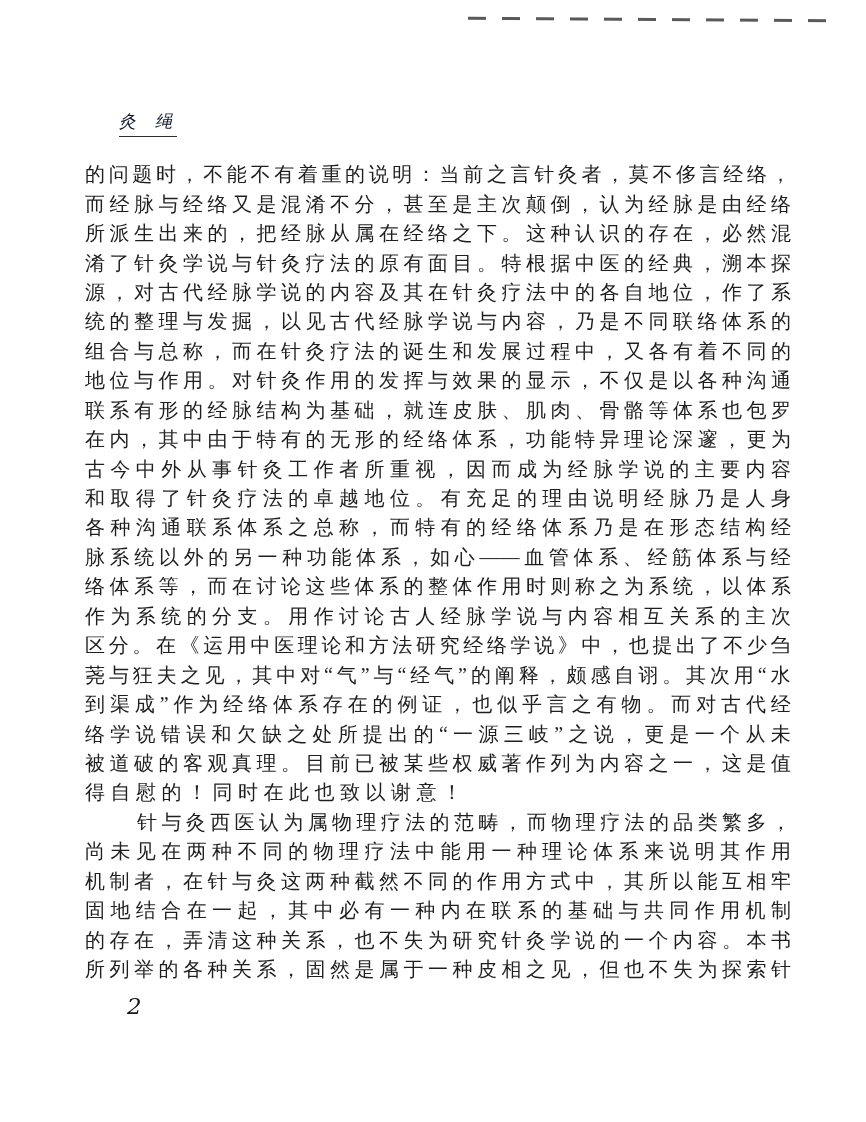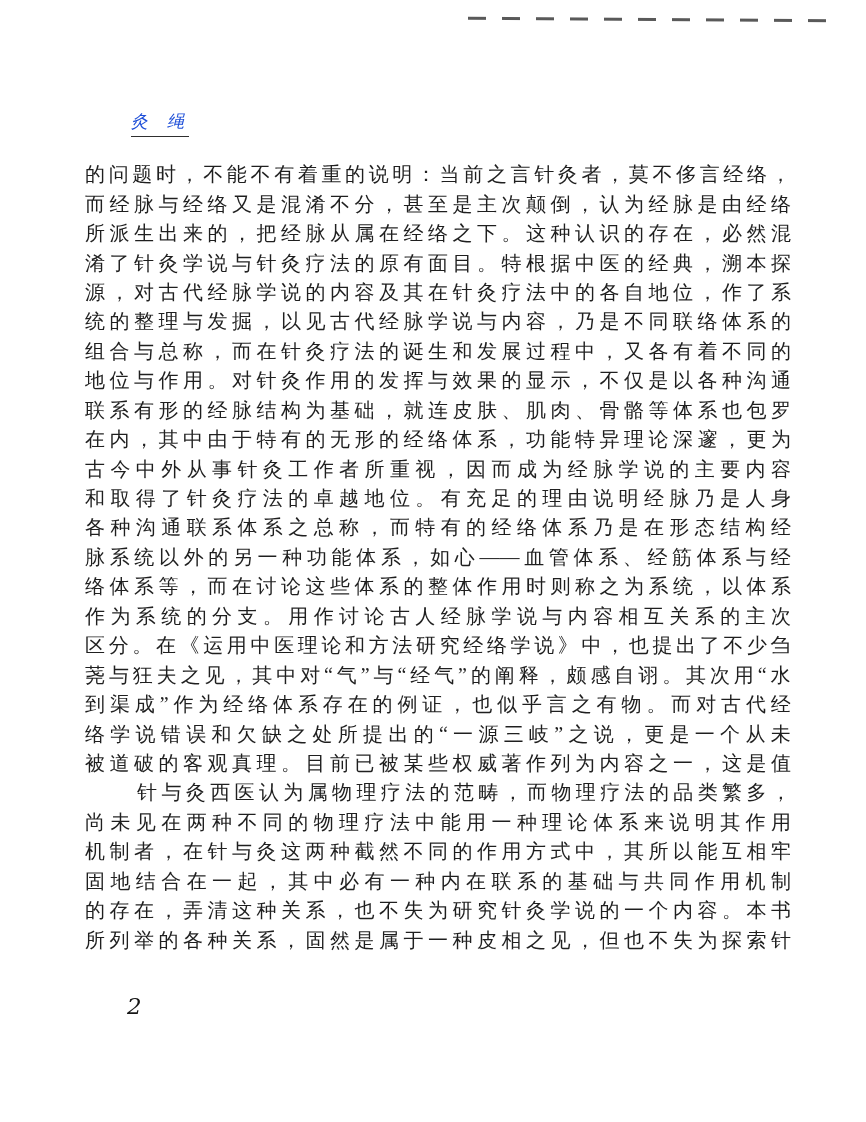--- a/index.html
+++ b/index.html
@@ -24,26 +24,25 @@
     background:repeating-linear-gradient(90deg,
       var(--dash) 0px,var(--dash) 18px,
       transparent 18px,transparent 34px);
     transform:rotate(0.4deg);
     opacity:.85;
   }
   
   .running-head{
     position:absolute;left:119px;top:110px;
     font-size:17px;font-style:italic;
-    color:#1d4ed8;
+    color:#0f172a;
     padding:0 4px 3px 0;
     border-bottom:1.5px solid #2f2f2f;
     letter-spacing:1px;
     white-space:pre;
-    margin-left:12px;
   }
   
   .body-text{
     position:absolute;left:85px;top:160px;width:706px;
     font-size:20px;
     color:var(--ink);
   }
   .line{
     height:29.45px;
     display:flex;
@@ -85,20 +84,21 @@
       <div class="line j"><span>和</span><span>取</span><span>得</span><span>了</span><span>针</span><span>灸</span><span>疗</span><span>法</span><span>的</span><span>卓</span><span>越</span><span>地</span><span>位</span><span>。</span><span>有</span><span>充</span><span>足</span><span>的</span><span>理</span><span>由</span><span>说</span><span>明</span><span>经</span><span>脉</span><span>乃</span><span>是</span><span>人</span><span>身</span></div>
       <div class="line j"><span>各</span><span>种</span><span>沟</span><span>通</span><span>联</span><span>系</span><span>体</span><span>系</span><span>之</span><span>总</span><span>称</span><span>，</span><span>而</span><span>特</span><span>有</span><span>的</span><span>经</span><span>络</span><span>体</span><span>系</span><span>乃</span><span>是</span><span>在</span><span>形</span><span>态</span><span>结</span><span>构</span><span>经</span></div>
       <div class="line j"><span>脉</span><span>系</span><span>统</span><span>以</span><span>外</span><span>的</span><span>另</span><span>一</span><span>种</span><span>功</span><span>能</span><span>体</span><span>系</span><span>，</span><span>如</span><span>心</span><span>——</span><span>血</span><span>管</span><span>体</span><span>系</span><span>、</span><span>经</span><span>筋</span><span>体</span><span>系</span><span>与</span><span>经</span></div>
       <div class="line j"><span>络</span><span>体</span><span>系</span><span>等</span><span>，</span><span>而</span><span>在</span><span>讨</span><span>论</span><span>这</span><span>些</span><span>体</span><span>系</span><span>的</span><span>整</span><span>体</span><span>作</span><span>用</span><span>时</span><span>则</span><span>称</span><span>之</span><span>为</span><span>系</span><span>统</span><span>，</span><span>以</span><span>体</span><span>系</span></div>
       <div class="line j"><span>作</span><span>为</span><span>系</span><span>统</span><span>的</span><span>分</span><span>支</span><span>。</span><span>用</span><span>作</span><span>讨</span><span>论</span><span>古</span><span>人</span><span>经</span><span>脉</span><span>学</span><span>说</span><span>与</span><span>内</span><span>容</span><span>相</span><span>互</span><span>关</span><span>系</span><span>的</span><span>主</span><span>次</span></div>
       <div class="line j"><span>区</span><span>分</span><span>。</span><span>在</span><span>《</span><span>运</span><span>用</span><span>中</span><span>医</span><span>理</span><span>论</span><span>和</span><span>方</span><span>法</span><span>研</span><span>究</span><span>经</span><span>络</span><span>学</span><span>说</span><span>》</span><span>中</span><span>，</span><span>也</span><span>提</span><span>出</span><span>了</span><span>不</span><span>少</span><span>刍</span></div>
       <div class="line j"><span>荛</span><span>与</span><span>狂</span><span>夫</span><span>之</span><span>见</span><span>，</span><span>其</span><span>中</span><span>对</span><span>“</span><span>气</span><span>”</span><span>与</span><span>“</span><span>经</span><span>气</span><span>”</span><span>的</span><span>阐</span><span>释</span><span>，</span><span>颇</span><span>感</span><span>自</span><span>诩</span><span>。</span><span>其</span><span>次</span><span>用</span><span>“</span><span>水</span></div>
       <div class="line j"><span>到</span><span>渠</span><span>成</span><span>”</span><span>作</span><span>为</span><span>经</span><span>络</span><span>体</span><span>系</span><span>存</span><span>在</span><span>的</span><span>例</span><span>证</span><span>，</span><span>也</span><span>似</span><span>乎</span><span>言</span><span>之</span><span>有</span><span>物</span><span>。</span><span>而</span><span>对</span><span>古</span><span>代</span><span>经</span></div>
       <div class="line j"><span>络</span><span>学</span><span>说</span><span>错</span><span>误</span><span>和</span><span>欠</span><span>缺</span><span>之</span><span>处</span><span>所</span><span>提</span><span>出</span><span>的</span><span>“</span><span>一</span><span>源</span><span>三</span><span>岐</span><span>”</span><span>之</span><span>说</span><span>，</span><span>更</span><span>是</span><span>一</span><span>个</span><span>从</span><span>未</span></div>
       <div class="line j"><span>被</span><span>道</span><span>破</span><span>的</span><span>客</span><span>观</span><span>真</span><span>理</span><span>。</span><span>目</span><span>前</span><span>已</span><span>被</span><span>某</span><span>些</span><span>权</span><span>威</span><span>著</span><span>作</span><span>列</span><span>为</span><span>内</span><span>容</span><span>之</span><span>一</span><span>，</span><span>这</span><span>是</span><span>值</span></div>
+      <div class="line l">得自慰的！同时在此也致以谢意！</div>
       <div class="line j" style="padding-left: 52px;"><span>针</span><span>与</span><span>灸</span><span>西</span><span>医</span><span>认</span><span>为</span><span>属</span><span>物</span><span>理</span><span>疗</span><span>法</span><span>的</span><span>范</span><span>畴</span><span>，</span><span>而</span><span>物</span><span>理</span><span>疗</span><span>法</span><span>的</span><span>品</span><span>类</span><span>繁</span><span>多</span><span>，</span></div>
       <div class="line j"><span>尚</span><span>未</span><span>见</span><span>在</span><span>两</span><span>种</span><span>不</span><span>同</span><span>的</span><span>物</span><span>理</span><span>疗</span><span>法</span><span>中</span><span>能</span><span>用</span><span>一</span><span>种</span><span>理</span><span>论</span><span>体</span><span>系</span><span>来</span><span>说</span><span>明</span><span>其</span><span>作</span><span>用</span></div>
       <div class="line j"><span>机</span><span>制</span><span>者</span><span>，</span><span>在</span><span>针</span><span>与</span><span>灸</span><span>这</span><span>两</span><span>种</span><span>截</span><span>然</span><span>不</span><span>同</span><span>的</span><span>作</span><span>用</span><span>方</span><span>式</span><span>中</span><span>，</span><span>其</span><span>所</span><span>以</span><span>能</span><span>互</span><span>相</span><span>牢</span></div>
       <div class="line j"><span>固</span><span>地</span><span>结</span><span>合</span><span>在</span><span>一</span><span>起</span><span>，</span><span>其</span><span>中</span><span>必</span><span>有</span><span>一</span><span>种</span><span>内</span><span>在</span><span>联</span><span>系</span><span>的</span><span>基</span><span>础</span><span>与</span><span>共</span><span>同</span><span>作</span><span>用</span><span>机</span><span>制</span></div>
       <div class="line j"><span>的</span><span>存</span><span>在</span><span>，</span><span>弄</span><span>清</span><span>这</span><span>种</span><span>关</span><span>系</span><span>，</span><span>也</span><span>不</span><span>失</span><span>为</span><span>研</span><span>究</span><span>针</span><span>灸</span><span>学</span><span>说</span><span>的</span><span>一</span><span>个</span><span>内</span><span>容</span><span>。</span><span>本</span><span>书</span></div>
       <div class="line j"><span>所</span><span>列</span><span>举</span><span>的</span><span>各</span><span>种</span><span>关</span><span>系</span><span>，</span><span>固</span><span>然</span><span>是</span><span>属</span><span>于</span><span>一</span><span>种</span><span>皮</span><span>相</span><span>之</span><span>见</span><span>，</span><span>但</span><span>也</span><span>不</span><span>失</span><span>为</span><span>探</span><span>索</span><span>针</span></div>
     </div>
 
   <div class="page-number">2</div>
 

